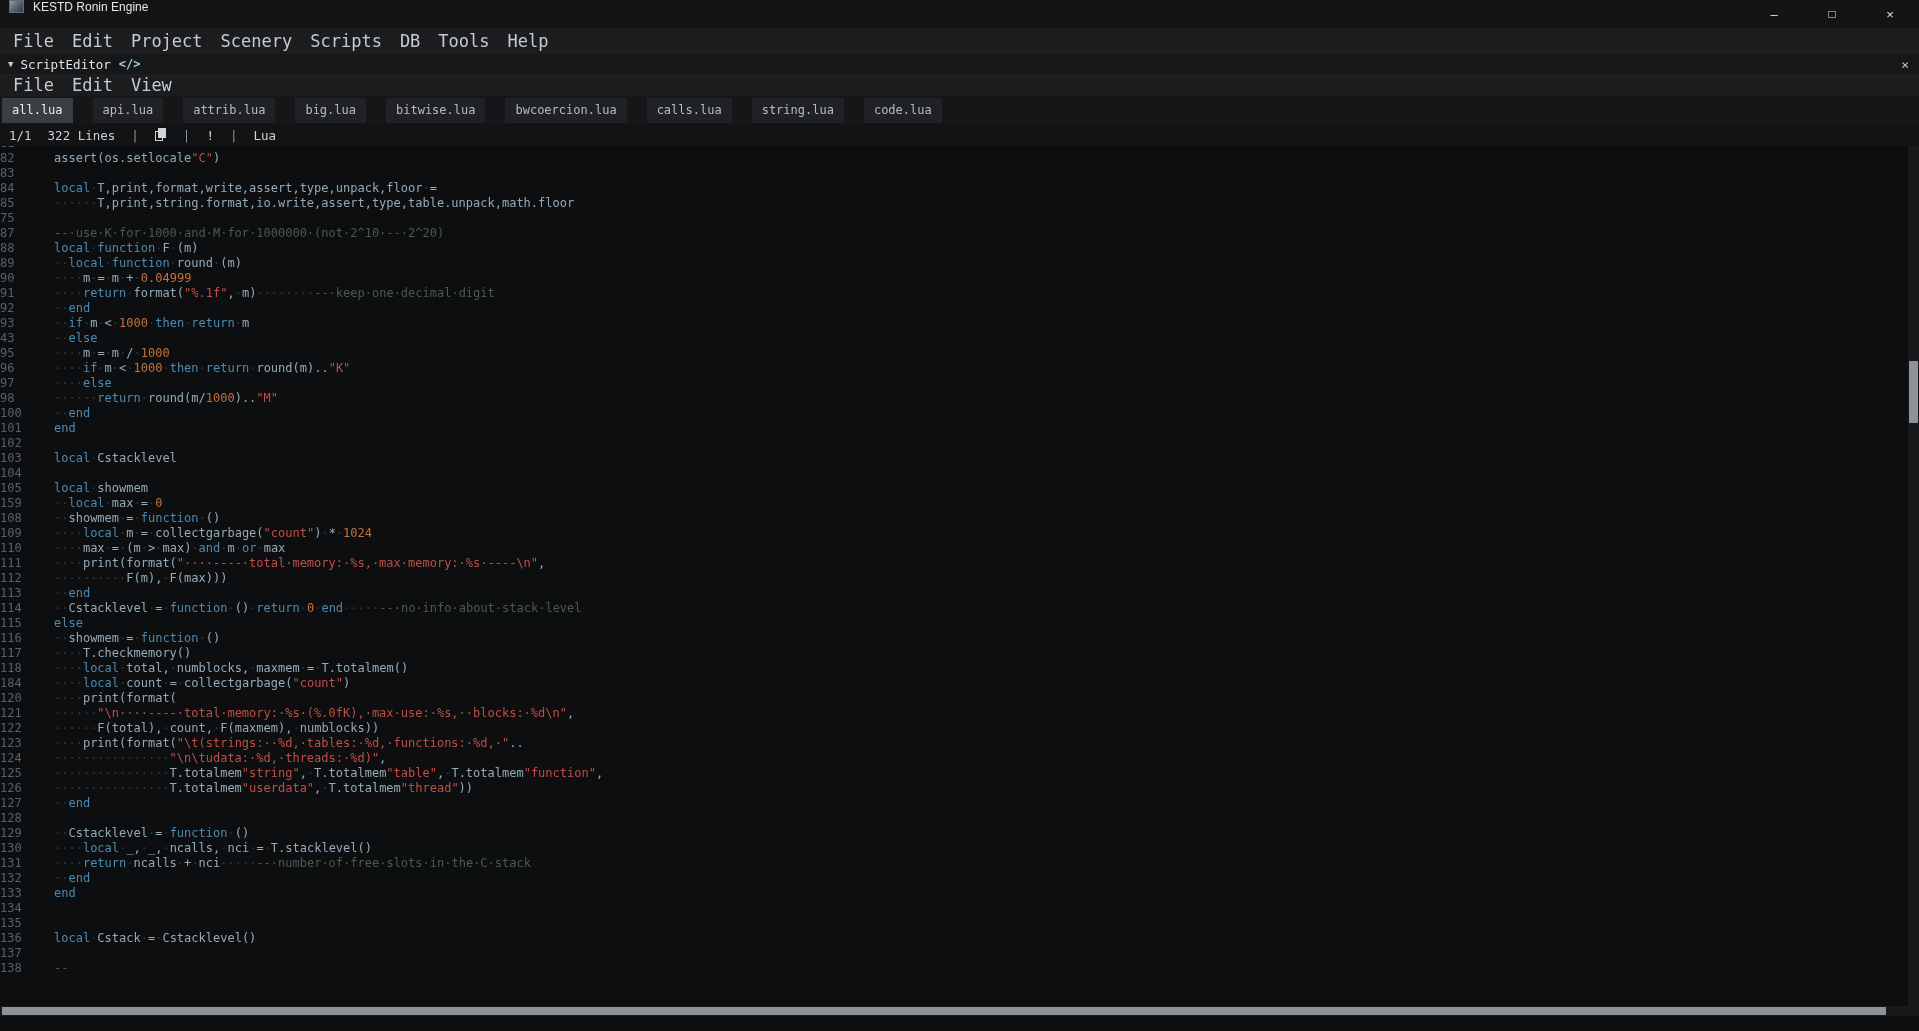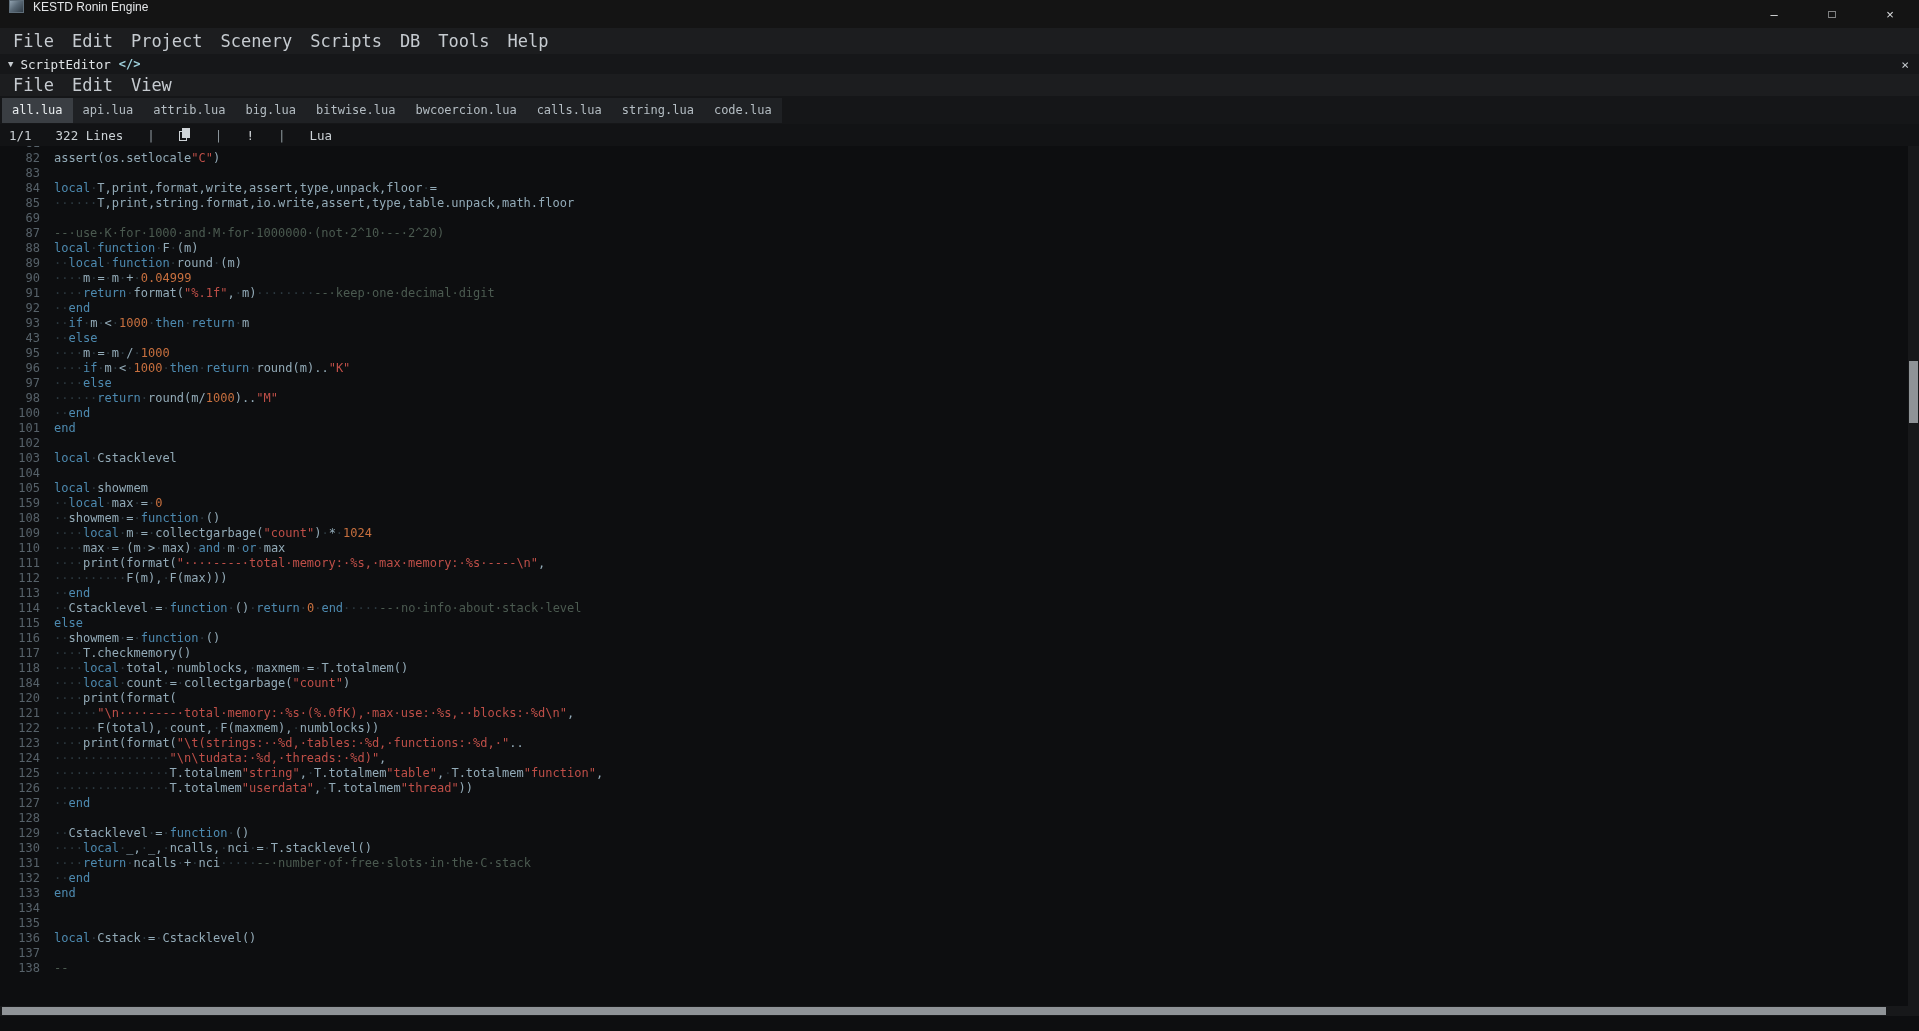--- a/index.html
+++ b/index.html
@@ -33,37 +33,37 @@
     font-size:12.5px;color:#dfe3e6}
   .collapse-icon{font-size:9px;color:#c7ccd0;padding:0 7px 0 8px}
   .panel-title{letter-spacing:0}
   .code-glyph{color:var(--code_glyph);margin-left:8px;font-size:12px;font-weight:bold}
   .panel-close{margin-left:auto;padding:0 10px;color:#c7ccd0;font-size:13px}
 
   
   .tabbar{height:28px;background:var(--tabbar_bg);display:flex;align-items:flex-start;
     padding:2px 0 0 2px}
   .tab{background:var(--tab_bg);color:#b4bdc3;font-size:12px;padding:5px 10px 6px;
-    margin-right:0;white-space:pre}
+    margin-right:20px;white-space:pre}
   .tab.active{background:var(--tab_active_bg);color:#e9edef}
 
   
   .statusbar{height:22px;background:var(--status_bg);display:flex;align-items:center;
-    gap:24px;padding-left:9px;font-size:12.5px;color:#ccd2d6}
+    gap:16px;padding-left:9px;font-size:12.5px;color:#ccd2d6}
   .sep{color:#8a949a}
   .copy-icon{position:relative;width:12px;height:14px;display:inline-block}
   .copy-icon .sq1{position:absolute;left:0;top:3px;width:8px;height:10px;border:1px solid #cfd4d8}
   .copy-icon .sq2{position:absolute;left:3px;top:0;width:8px;height:10px;border:1px solid #cfd4d8;background:#cfd4d8}
   .warn{color:#d8dcdf}
 
   
   .editor-area{position:relative;height:860px;overflow:hidden;background:var(--bg)}
   .code-lines{margin-top:-10px}
   .line{display:flex;height:15px;line-height:15px;font-size:12px;white-space:pre}
-  .ln{flex:0 0 40px;width:40px;text-align:right;color:var(--gutter)}
+  .ln{flex:0 0 40px;width:40px;color:var(--gutter)}
   .lc{margin-left:14px}
   .seg-k{color:var(--kw)}
   .seg-p{color:var(--plain)}
   .seg-s{color:var(--string)}
   .seg-n{color:var(--number)}
   .seg-c{color:var(--comment)}
   .seg-w{color:var(--ws)}
 
   
   .vscroll{position:absolute;top:0;bottom:0;right:0;width:11px;background:var(--scroll_track)}
@@ -137,21 +137,21 @@
     <span>Lua</span>
   </div>
 
   <div class="editor-area">
     <div class="code-lines" id="code-lines">
         <div class="line"><span class="ln">81</span><span class="lc"></span></div>
         <div class="line"><span class="ln">82</span><span class="lc"><span class="seg-p">assert(os.setlocale</span><span class="seg-s">"C"</span><span class="seg-p">)</span></span></div>
         <div class="line"><span class="ln">83</span><span class="lc"></span></div>
         <div class="line"><span class="ln">84</span><span class="lc"><span class="seg-k">local</span><span class="seg-w">·</span><span class="seg-p">T,print,format,write,assert,type,unpack,floor</span><span class="seg-w">·</span><span class="seg-p">=</span></span></div>
         <div class="line"><span class="ln">85</span><span class="lc"><span class="seg-w">······</span><span class="seg-p">T,print,string.format,io.write,assert,type,table.unpack,math.floor</span></span></div>
-        <div class="line"><span class="ln">69</span><span class="lc"></span></div>
+        <div class="line"><span class="ln">75</span><span class="lc"></span></div>
         <div class="line"><span class="ln">87</span><span class="lc"><span class="seg-c">--·use·K·for·1000·and·M·for·1000000·(not·2^10·--·2^20)</span></span></div>
         <div class="line"><span class="ln">88</span><span class="lc"><span class="seg-k">local</span><span class="seg-w">·</span><span class="seg-k">function</span><span class="seg-w">·</span><span class="seg-p">F</span><span class="seg-w">·</span><span class="seg-p">(m)</span></span></div>
         <div class="line"><span class="ln">89</span><span class="lc"><span class="seg-w">··</span><span class="seg-k">local</span><span class="seg-w">·</span><span class="seg-k">function</span><span class="seg-w">·</span><span class="seg-p">round</span><span class="seg-w">·</span><span class="seg-p">(m)</span></span></div>
         <div class="line"><span class="ln">90</span><span class="lc"><span class="seg-w">····</span><span class="seg-p">m</span><span class="seg-w">·</span><span class="seg-p">=</span><span class="seg-w">·</span><span class="seg-p">m</span><span class="seg-w">·</span><span class="seg-p">+</span><span class="seg-w">·</span><span class="seg-n">0.04999</span></span></div>
         <div class="line"><span class="ln">91</span><span class="lc"><span class="seg-w">····</span><span class="seg-k">return</span><span class="seg-w">·</span><span class="seg-p">format(</span><span class="seg-s">"%.1f"</span><span class="seg-p">,</span><span class="seg-w">·</span><span class="seg-p">m)</span><span class="seg-w">········</span><span class="seg-c">--·keep·one·decimal·digit</span></span></div>
         <div class="line"><span class="ln">92</span><span class="lc"><span class="seg-w">··</span><span class="seg-k">end</span></span></div>
         <div class="line"><span class="ln">93</span><span class="lc"><span class="seg-w">··</span><span class="seg-k">if</span><span class="seg-w">·</span><span class="seg-p">m</span><span class="seg-w">·</span><span class="seg-p">&lt;</span><span class="seg-w">·</span><span class="seg-n">1000</span><span class="seg-w">·</span><span class="seg-k">then</span><span class="seg-w">·</span><span class="seg-k">return</span><span class="seg-w">·</span><span class="seg-p">m</span></span></div>
         <div class="line"><span class="ln">43</span><span class="lc"><span class="seg-w">··</span><span class="seg-k">else</span></span></div>
         <div class="line"><span class="ln">95</span><span class="lc"><span class="seg-w">····</span><span class="seg-p">m</span><span class="seg-w">·</span><span class="seg-p">=</span><span class="seg-w">·</span><span class="seg-p">m</span><span class="seg-w">·</span><span class="seg-p">/</span><span class="seg-w">·</span><span class="seg-n">1000</span></span></div>
         <div class="line"><span class="ln">96</span><span class="lc"><span class="seg-w">····</span><span class="seg-k">if</span><span class="seg-w">·</span><span class="seg-p">m</span><span class="seg-w">·</span><span class="seg-p">&lt;</span><span class="seg-w">·</span><span class="seg-n">1000</span><span class="seg-w">·</span><span class="seg-k">then</span><span class="seg-w">·</span><span class="seg-k">return</span><span class="seg-w">·</span><span class="seg-p">round(m)..</span><span class="seg-s">"K"</span></span></div>

